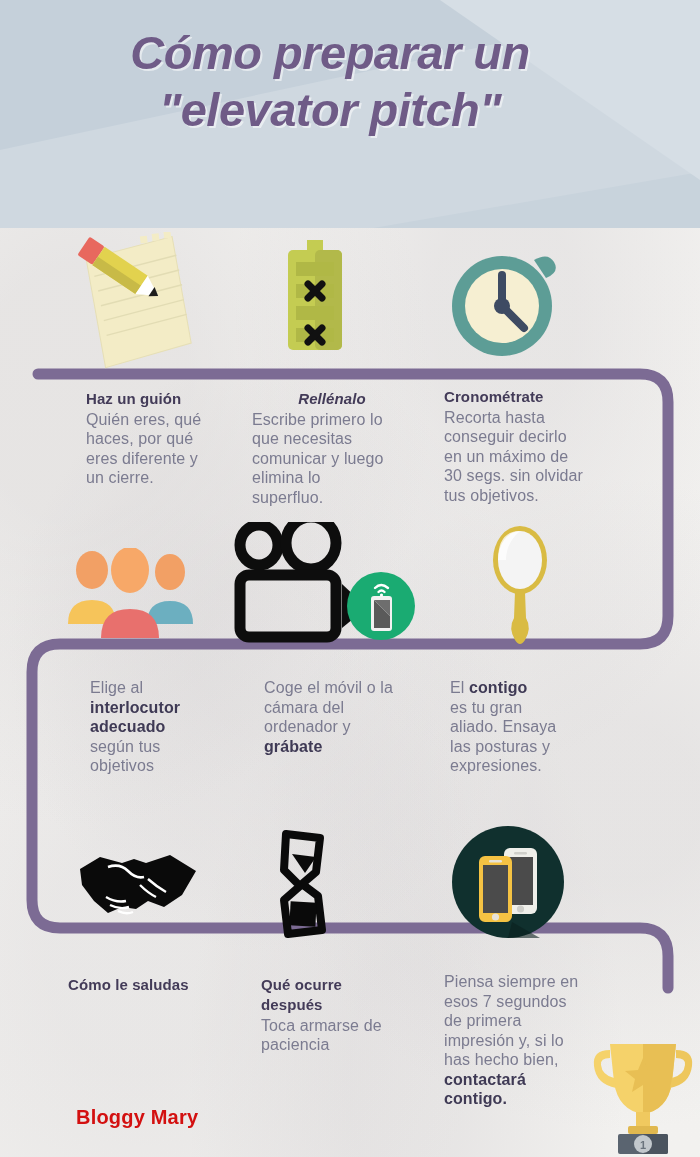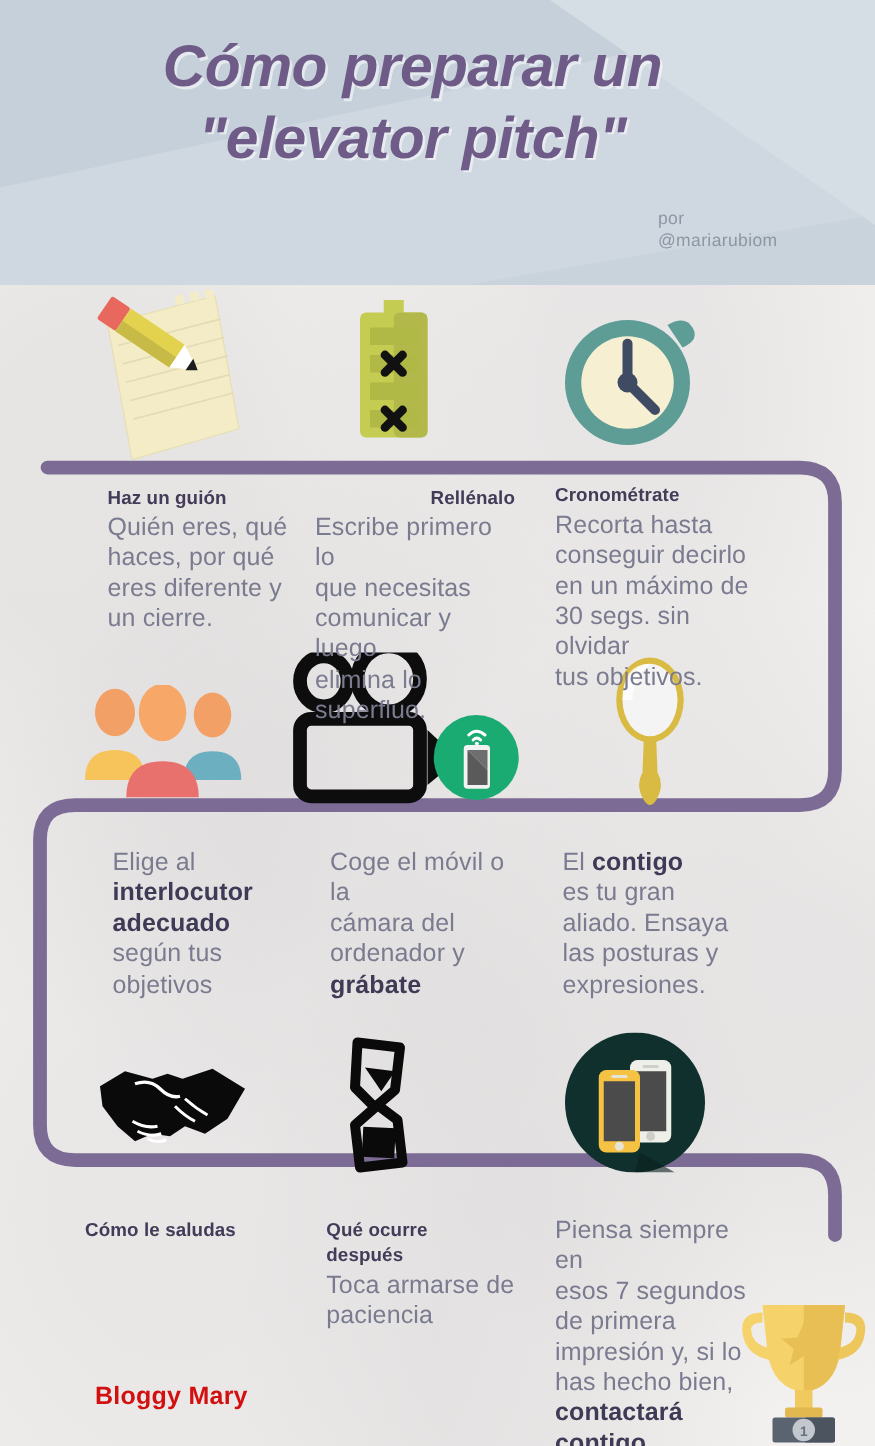--- a/index.html
+++ b/index.html
@@ -38,45 +38,41 @@
       radial-gradient(ellipse at 58% 92%, rgba(196,192,196,.24) 0 10%, transparent 38%),
       linear-gradient(#f4f3f1,#f2f1ef);}
 
   
   #path-svg{position:absolute;left:0;top:228px;width:700px;height:790px;}
 
   
   .col{position:absolute;}
   .heading{font-weight:700;font-size:15px;color:#433b58;letter-spacing:.1px;
     line-height:1.25;margin:0 0 1px 0;}
-  .bodytext{font-size:20px;line-height:1.22;color:#7b7b90;letter-spacing:.1px;}
+  .bodytext{font-size:16px;line-height:1.22;color:#7b7b90;letter-spacing:.1px;}
   .bodytext b{color:#3f3a55;font-weight:700;}
-  .center{text-align:right;}
+  .center{text-align:center;font-style:italic;}
 
   #footer-brand{position:absolute;left:76px;top:1106px;font-size:20px;
     font-weight:700;color:#d31010;letter-spacing:.2px;}
 
   .icon{position:absolute;}
 </style>
 </head>
 <body>
 
 <div id="page">
 
   <div id="header">
     <div class="tri-a"></div>
     <div class="tri-b"></div>
     <div class="tri-c"></div>
     <div id="title">
       <div>Cómo preparar un</div>
       <div>"elevator pitch"</div>
-    </div>
-    <div id="byline">
-      <div>por</div>
-      <div>@mariarubiom</div>
     </div>
   </div>
 
   <div id="body-bg"></div>
 
   <svg id="path-svg" viewBox="0 0 700 790">
 
     <path d="M 38 146 L 640 146 Q 668 146 668 174 L 668 388 Q 668 416 640 416 L 60 416 Q 32 416 32 444 L 32 672 Q 32 700 60 700 L 640 700 Q 668 700 668 728 L 668 760" fill="none" stroke="#7c6b94" stroke-width="11" stroke-linecap="round"></path>
   </svg>
 

